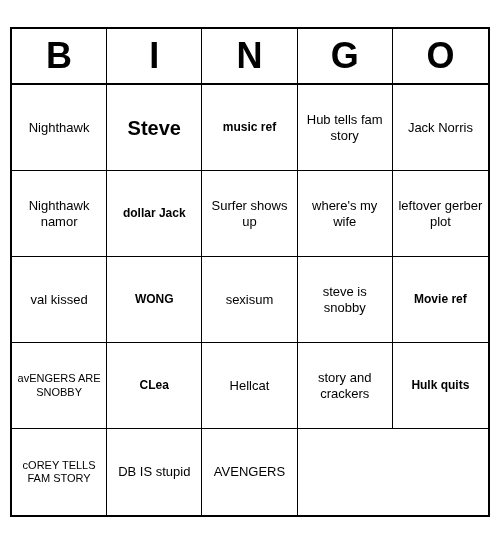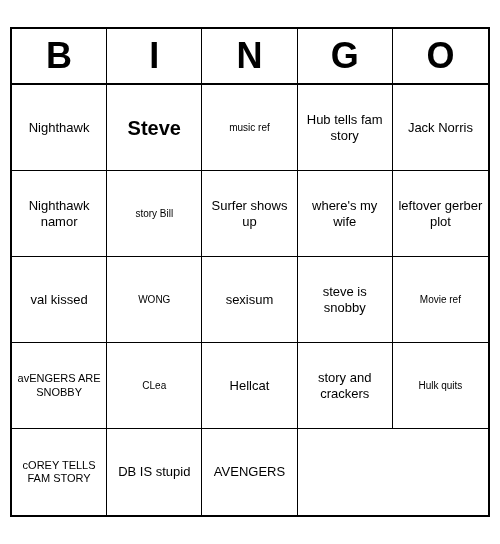--- a/index.html
+++ b/index.html
@@ -67,22 +67,22 @@
     .bingo-cell:nth-child(n+21) {
       border-bottom: none;
     }
 
     .bingo-cell.large-text {
       font-size: 20px;
       font-weight: bold;
     }
 
     .bingo-cell.medium-text {
-      font-size: 10px;
-      font-weight: normal;
+      font-size: 12px;
+      font-weight: bold;
     }
 
     .bingo-cell.small-text {
       font-size: 11px;
     }
   </style>
 </head>
 <body>
 
 <div class="bingo-card">
@@ -93,21 +93,21 @@
       <div class="bingo-letter">G</div>
       <div class="bingo-letter">O</div>
     </div>
   <div class="bingo-grid">
   <div class="bingo-cell">Nighthawk</div>
       <div class="bingo-cell large-text">Steve</div>
       <div class="bingo-cell medium-text">music ref</div>
       <div class="bingo-cell">Hub tells fam story</div>
       <div class="bingo-cell">Jack Norris</div>
       <div class="bingo-cell">Nighthawk namor</div>
-      <div class="bingo-cell medium-text">story Bill</div>
+      <div class="bingo-cell medium-text">dollar Jack</div>
       <div class="bingo-cell">Surfer shows up</div>
       <div class="bingo-cell">where's my wife</div>
       <div class="bingo-cell">leftover gerber plot</div>
       <div class="bingo-cell">val kissed</div>
       <div class="bingo-cell medium-text">WONG</div>
       <div class="bingo-cell">sexisum</div>
       <div class="bingo-cell">steve is snobby</div>
       <div class="bingo-cell medium-text">Movie ref</div>
       <div class="bingo-cell small-text">avENGERS ARE SNOBBY</div>
       <div class="bingo-cell medium-text">CLea</div>

